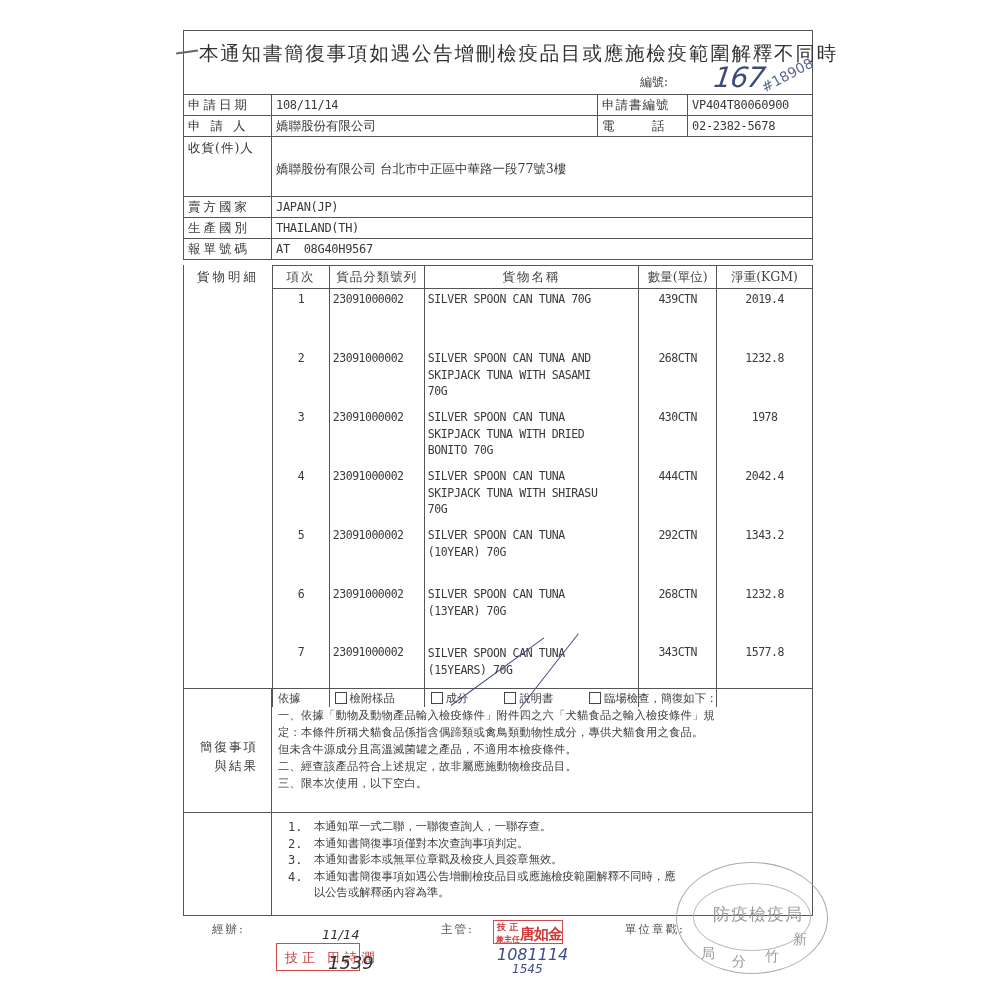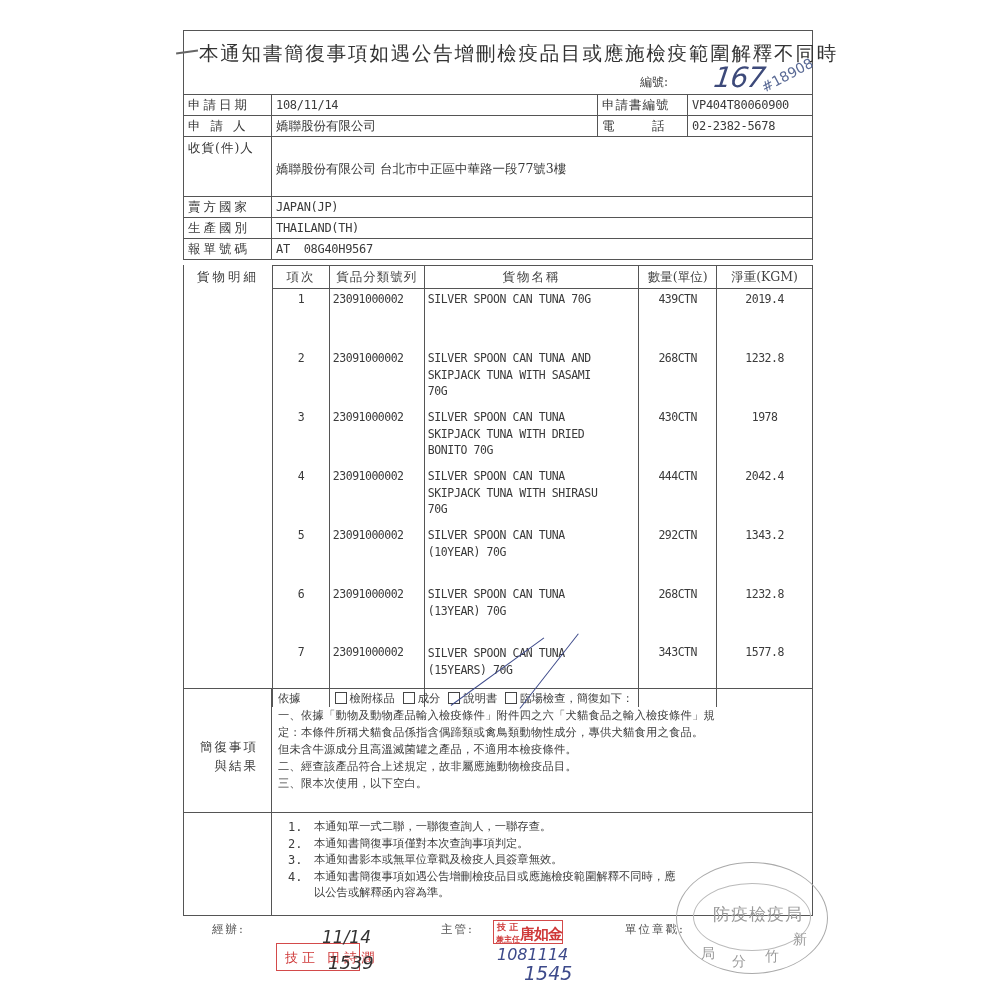--- a/index.html
+++ b/index.html
@@ -28,21 +28,21 @@
   .row-cell { height:57px; line-height:16px; }
   .gname { font-family:"DejaVu Sans Mono", "Liberation Mono", monospace; font-size:11.5px; letter-spacing:-0.4px; line-height:16.5px; white-space:pre-line; }
   .gcode { font-family:"DejaVu Sans Mono", "Liberation Mono", monospace; font-size:11.5px; letter-spacing:-0.5px; }
 
   .result-wrap { position:absolute; left:183px; top:689px; width:630px; height:124px; border:1.2px solid #555; border-top:none; box-sizing:border-box; }
   .result-label { position:absolute; left:0; top:0; width:88px; height:123px; border-right:1.2px solid #555; box-sizing:border-box; }
   .result-label span { position:absolute; left:14px; top:48px; font-size:12.5px; letter-spacing:2px; line-height:19px; text-align:right; width:60px; }
   .result-body { position:absolute; left:94px; top:0; width:540px; font-size:11.3px; line-height:17px; color:#3d3d3d; }
   .basis-row { display:flex; align-items:center; white-space:nowrap; height:18px; }
   .chk { display:inline-block; width:10px; height:10px; border:1px solid #444; margin:0 3px 0 0; vertical-align:middle; }
-  .basis-item { margin-left:8px; display:inline-flex; align-items:center; }
+  .basis-item { margin-left:36px; display:inline-flex; align-items:center; }
   .para { white-space:nowrap; letter-spacing:0.2px; }
 
   .notes-wrap { position:absolute; left:183px; top:812px; width:630px; height:104px; border:1.2px solid #555; box-sizing:border-box; }
   .notes-left { position:absolute; left:0; top:0; width:88px; height:102px; border-right:1.2px solid #555; box-sizing:border-box; }
   .notes-body { position:absolute; left:104px; top:6px; width:520px; font-size:11.3px; line-height:16.5px; color:#3d3d3d; }
   .note { display:flex; white-space:nowrap; }
   .note .n { width:26px; font-family:"DejaVu Sans Mono", monospace; font-size:12px; }
   .note-cont { padding-left:26px; white-space:nowrap; }
 
   .sig { position:absolute; font-size:11.5px; color:#555; letter-spacing:2px; }
@@ -243,31 +243,31 @@
       <div class="note">
           <span class="n">4.</span>
           <span>本通知書簡復事項如遇公告增刪檢疫品目或應施檢疫範圍解釋不同時，應</span>
         </div>
       <div class="note-cont">以公告或解釋函內容為準。</div>
     </div>
   </div>
 
   <div class="sig" style="left:212px;top:922px;">經辦:</div>
   <div class="stamp-red" style="left:276px;top:943px;width:84px;height:28px;font-size:13px;padding:5px 0 0 8px;letter-spacing:4px;white-space:nowrap;">技正 田詩潤</div>
-  <div class="hand" style="left:322px;top:927px;font-size:17px;color:#333;">11/14</div>
+  <div class="hand" style="left:322px;top:927px;font-size:13px;color:#333;">11/14</div>
   <div class="hand" style="left:328px;top:952px;font-size:18px;color:#333;">1539</div>
 
   <div class="sig" style="left:441px;top:922px;">主管:</div>
   <div class="stamp-red" style="left:493px;top:920px;width:70px;height:24px;">
     <div style="position:absolute;left:3px;top:1px;font-size:9px;line-height:11px;font-weight:bold;">技 正</div>
     <div style="position:absolute;left:2px;top:13px;font-size:8px;line-height:11px;font-weight:bold;">兼主任</div>
     <div style="position:absolute;left:26px;top:4px;font-size:15px;font-weight:bold;letter-spacing:-1px;">唐如金</div>
   </div>
   <div class="hand" style="left:497px;top:945px;font-size:16px;color:#3d4a8a;">1081114</div>
-  <div class="hand" style="left:524px;top:962px;font-size:19px;color:#3d4a8a;">1545</div>
+  <div class="hand" style="left:512px;top:962px;font-size:12px;color:#3d4a8a;">1545</div>
 
   <div class="sig" style="left:625px;top:922px;">單位章戳:</div>
 
   <div class="seal">
     <div class="seal-inner"></div>
     <div class="seal-txt" style="left:36px;top:40px;font-size:17px;letter-spacing:1px;">防疫檢疫局</div>
     <div class="seal-txt" style="left:24px;top:82px;font-size:14px;">局</div>
     <div class="seal-txt" style="left:55px;top:90px;font-size:14px;">分</div>
     <div class="seal-txt" style="left:88px;top:85px;font-size:14px;">竹</div>
     <div class="seal-txt" style="left:116px;top:68px;font-size:14px;">新</div>

